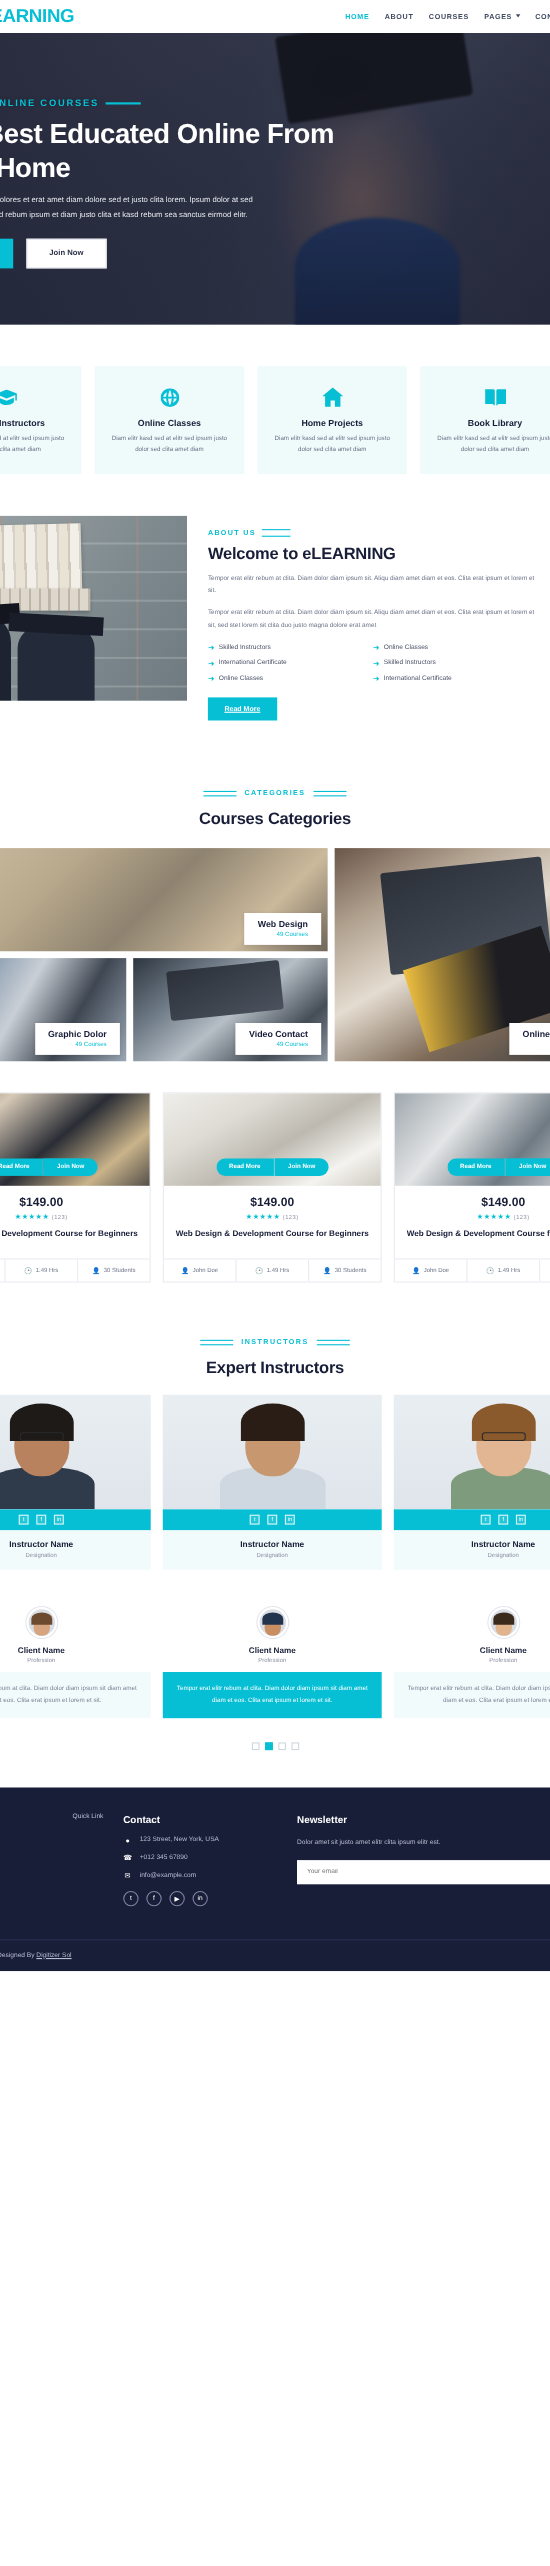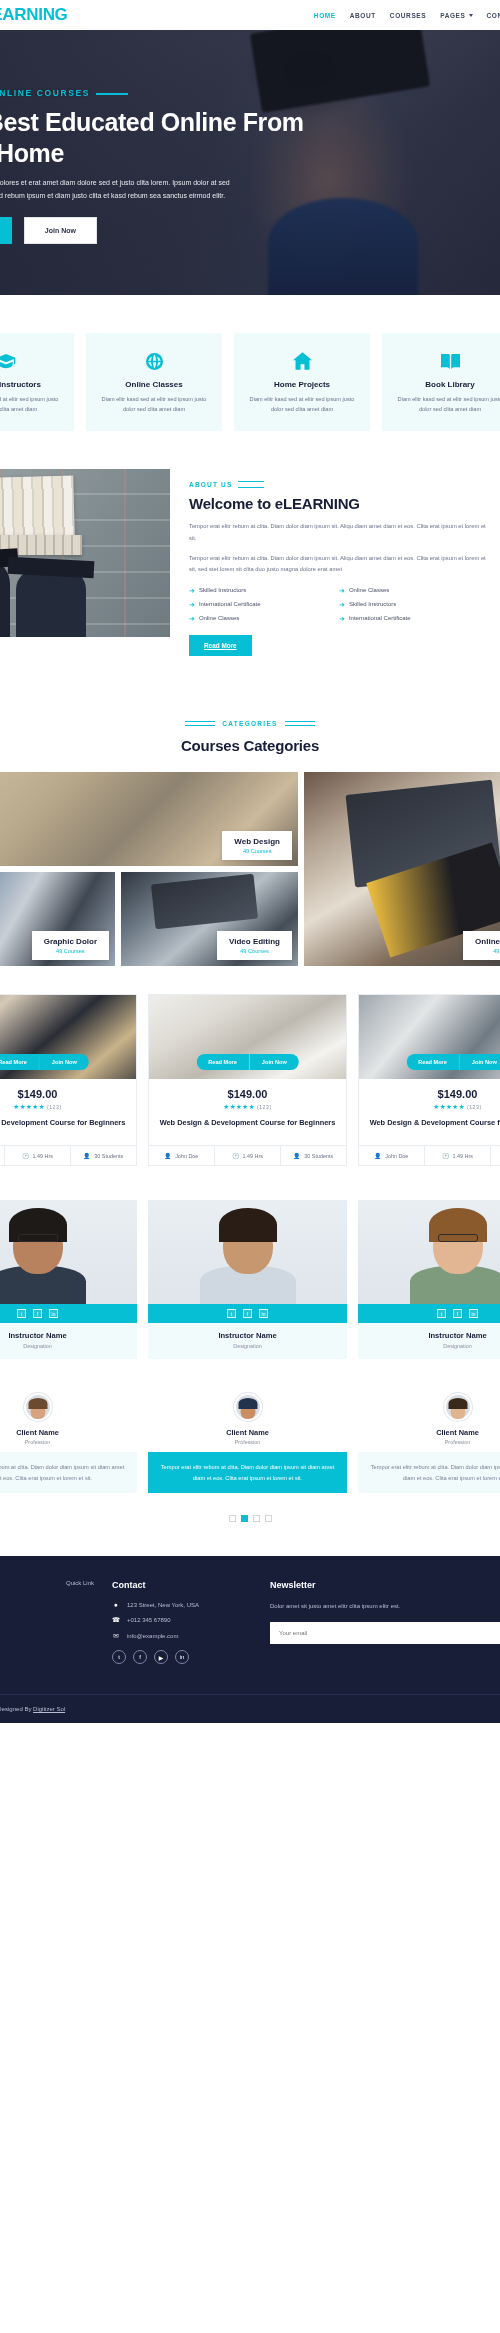--- a/index.html
+++ b/index.html
@@ -83,21 +83,21 @@
   .dashes{display:inline-block;width:30px;height:5px;border-top:1.5px solid #06BFD4;border-bottom:1.5px solid #06BFD4}
   .sec-head h2{font-size:15px;font-weight:700;margin-top:7px;color:#181d38;letter-spacing:-.2px}
 
   
   .cats{display:flex;gap:6px;margin-left:-62px;width:620px;padding:18px 0 12px;align-items:stretch}
   .cat-left{flex:0 0 360px;display:flex;flex-wrap:wrap;gap:6px}
   .cat{position:relative;overflow:hidden}
   .c1{width:100%;height:94px}
   .c2,.c3{width:calc(50% - 3px);height:94px}
   .cat-right{flex:0 0 254px;position:relative;overflow:hidden}
-  .cat-label{position:absolute;right:6px;bottom:6px;background:#fff;padding:6px 12px;text-align:center;box-shadow:0 1px 4px rgba(0,0,0,.12)}
+  .cat-label{position:absolute;right:6px;bottom:6px;background:#fff;padding:6px 12px;text-align:right;box-shadow:0 1px 4px rgba(0,0,0,.12)}
   .cat-label .t{font-size:8px;font-weight:700;color:#181d38;display:block}
   .cat-label .s{font-size:5.6px;color:#06BFD4;display:block;margin-top:2px}
   .ph{position:absolute;inset:0}
   .ph1{background:linear-gradient(135deg,#cdbfa4 0%,#b9a98c 30%,#8e8370 55%,#cbb99b 80%,#6f665a 100%)}
   .ph2{background:linear-gradient(120deg,#59606c 0%,#8fa0b3 25%,#c9cfd6 45%,#3f4752 70%,#9aa7b4 100%)}
   .ph3{background:linear-gradient(140deg,#2e3640 0%,#6e7a86 28%,#b6bec6 52%,#454d57 78%,#8d98a3 100%)}
   .ph4{background:linear-gradient(150deg,#6b564a 0%,#b0a08e 22%,#e4dcd0 45%,#7e6a57 70%,#33383f 100%)}
   .ph-lap{position:absolute;left:18%;top:8%;width:58%;height:48%;background:linear-gradient(160deg,#2b3039,#4b525d);border-radius:3px;transform:rotate(-6deg)}
   .ph-book{position:absolute;left:28%;top:46%;width:52%;height:40%;background:linear-gradient(100deg,#f0c040,#1d1d22 60%);transform:rotate(-18deg)}
 
@@ -316,21 +316,21 @@
         <div class="ph ph2"></div>
         <div class="cat-label">
           <span class="t">Graphic Dolor</span>
           <span class="s">49 Courses</span>
         </div>
       </div>
       <div class="cat c3">
         <div class="ph ph3"></div>
         <div class="ph-lap"></div>
         <div class="cat-label">
-          <span class="t">Video Editing</span>
+          <span class="t">Video Contact</span>
           <span class="s">49 Courses</span>
         </div>
       </div>
     </div>
     <div class="cat-right cat">
       <div class="ph ph4"></div>
       <div class="ph-lap"></div>
       <div class="ph-book"></div>
       <div class="cat-label">
         <span class="t">Online Marketing</span>
@@ -410,20 +410,28 @@
           </div>
         <div class="meta">
             <span class="mi">🕑</span>
             <span>1.49 Hrs</span>
           </div>
         <div class="meta"></div>
       </div>
     </div>
   </div>
 
+  <div class="sec-head">
+    <div class="kick">
+      <i class="dashes"></i>
+      <span>INSTRUCTORS</span>
+      <i class="dashes"></i>
+    </div>
+    <h2>Expert Instructors</h2>
+  </div>
   <div class="teams">
     <div class="team">
       <div class="team-img t1">
         <div class="torso ts1"></div>
         <div class="head h1"></div>
         <div class="hair hr1"></div>
         <div class="glasses"></div>
       </div>
       <div class="team-social">
         <span class="tsoc">t</span>

